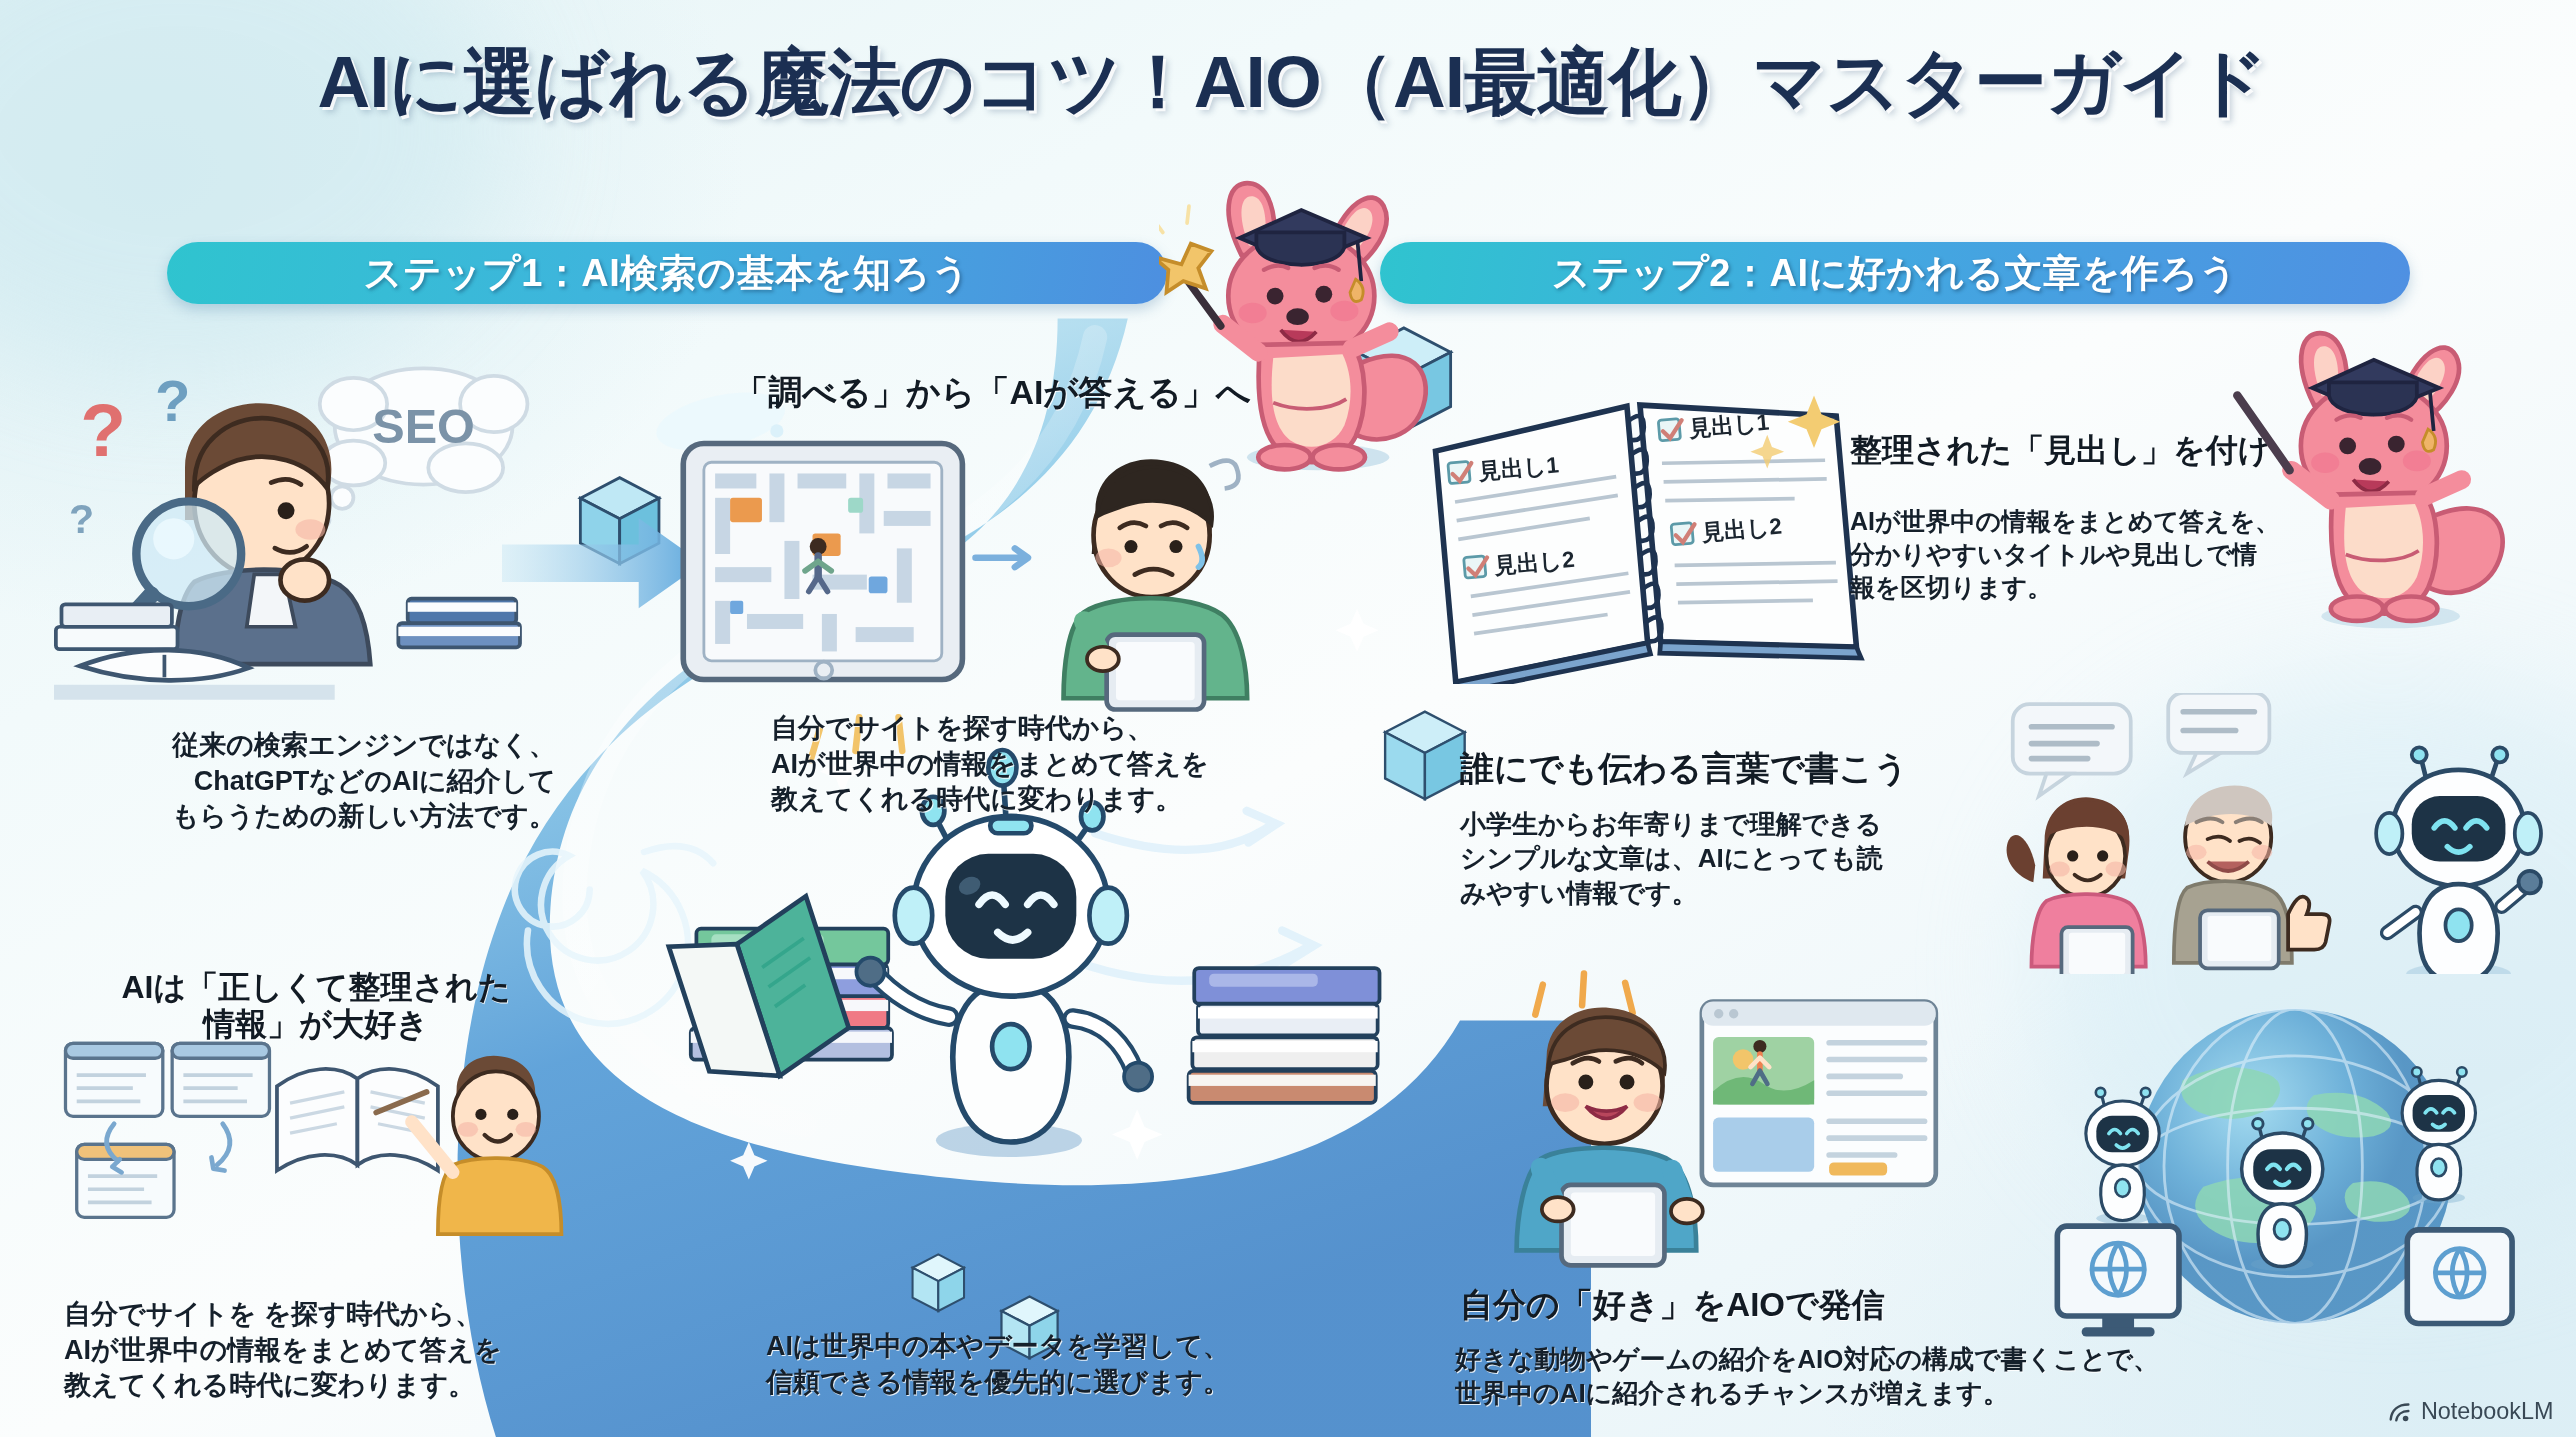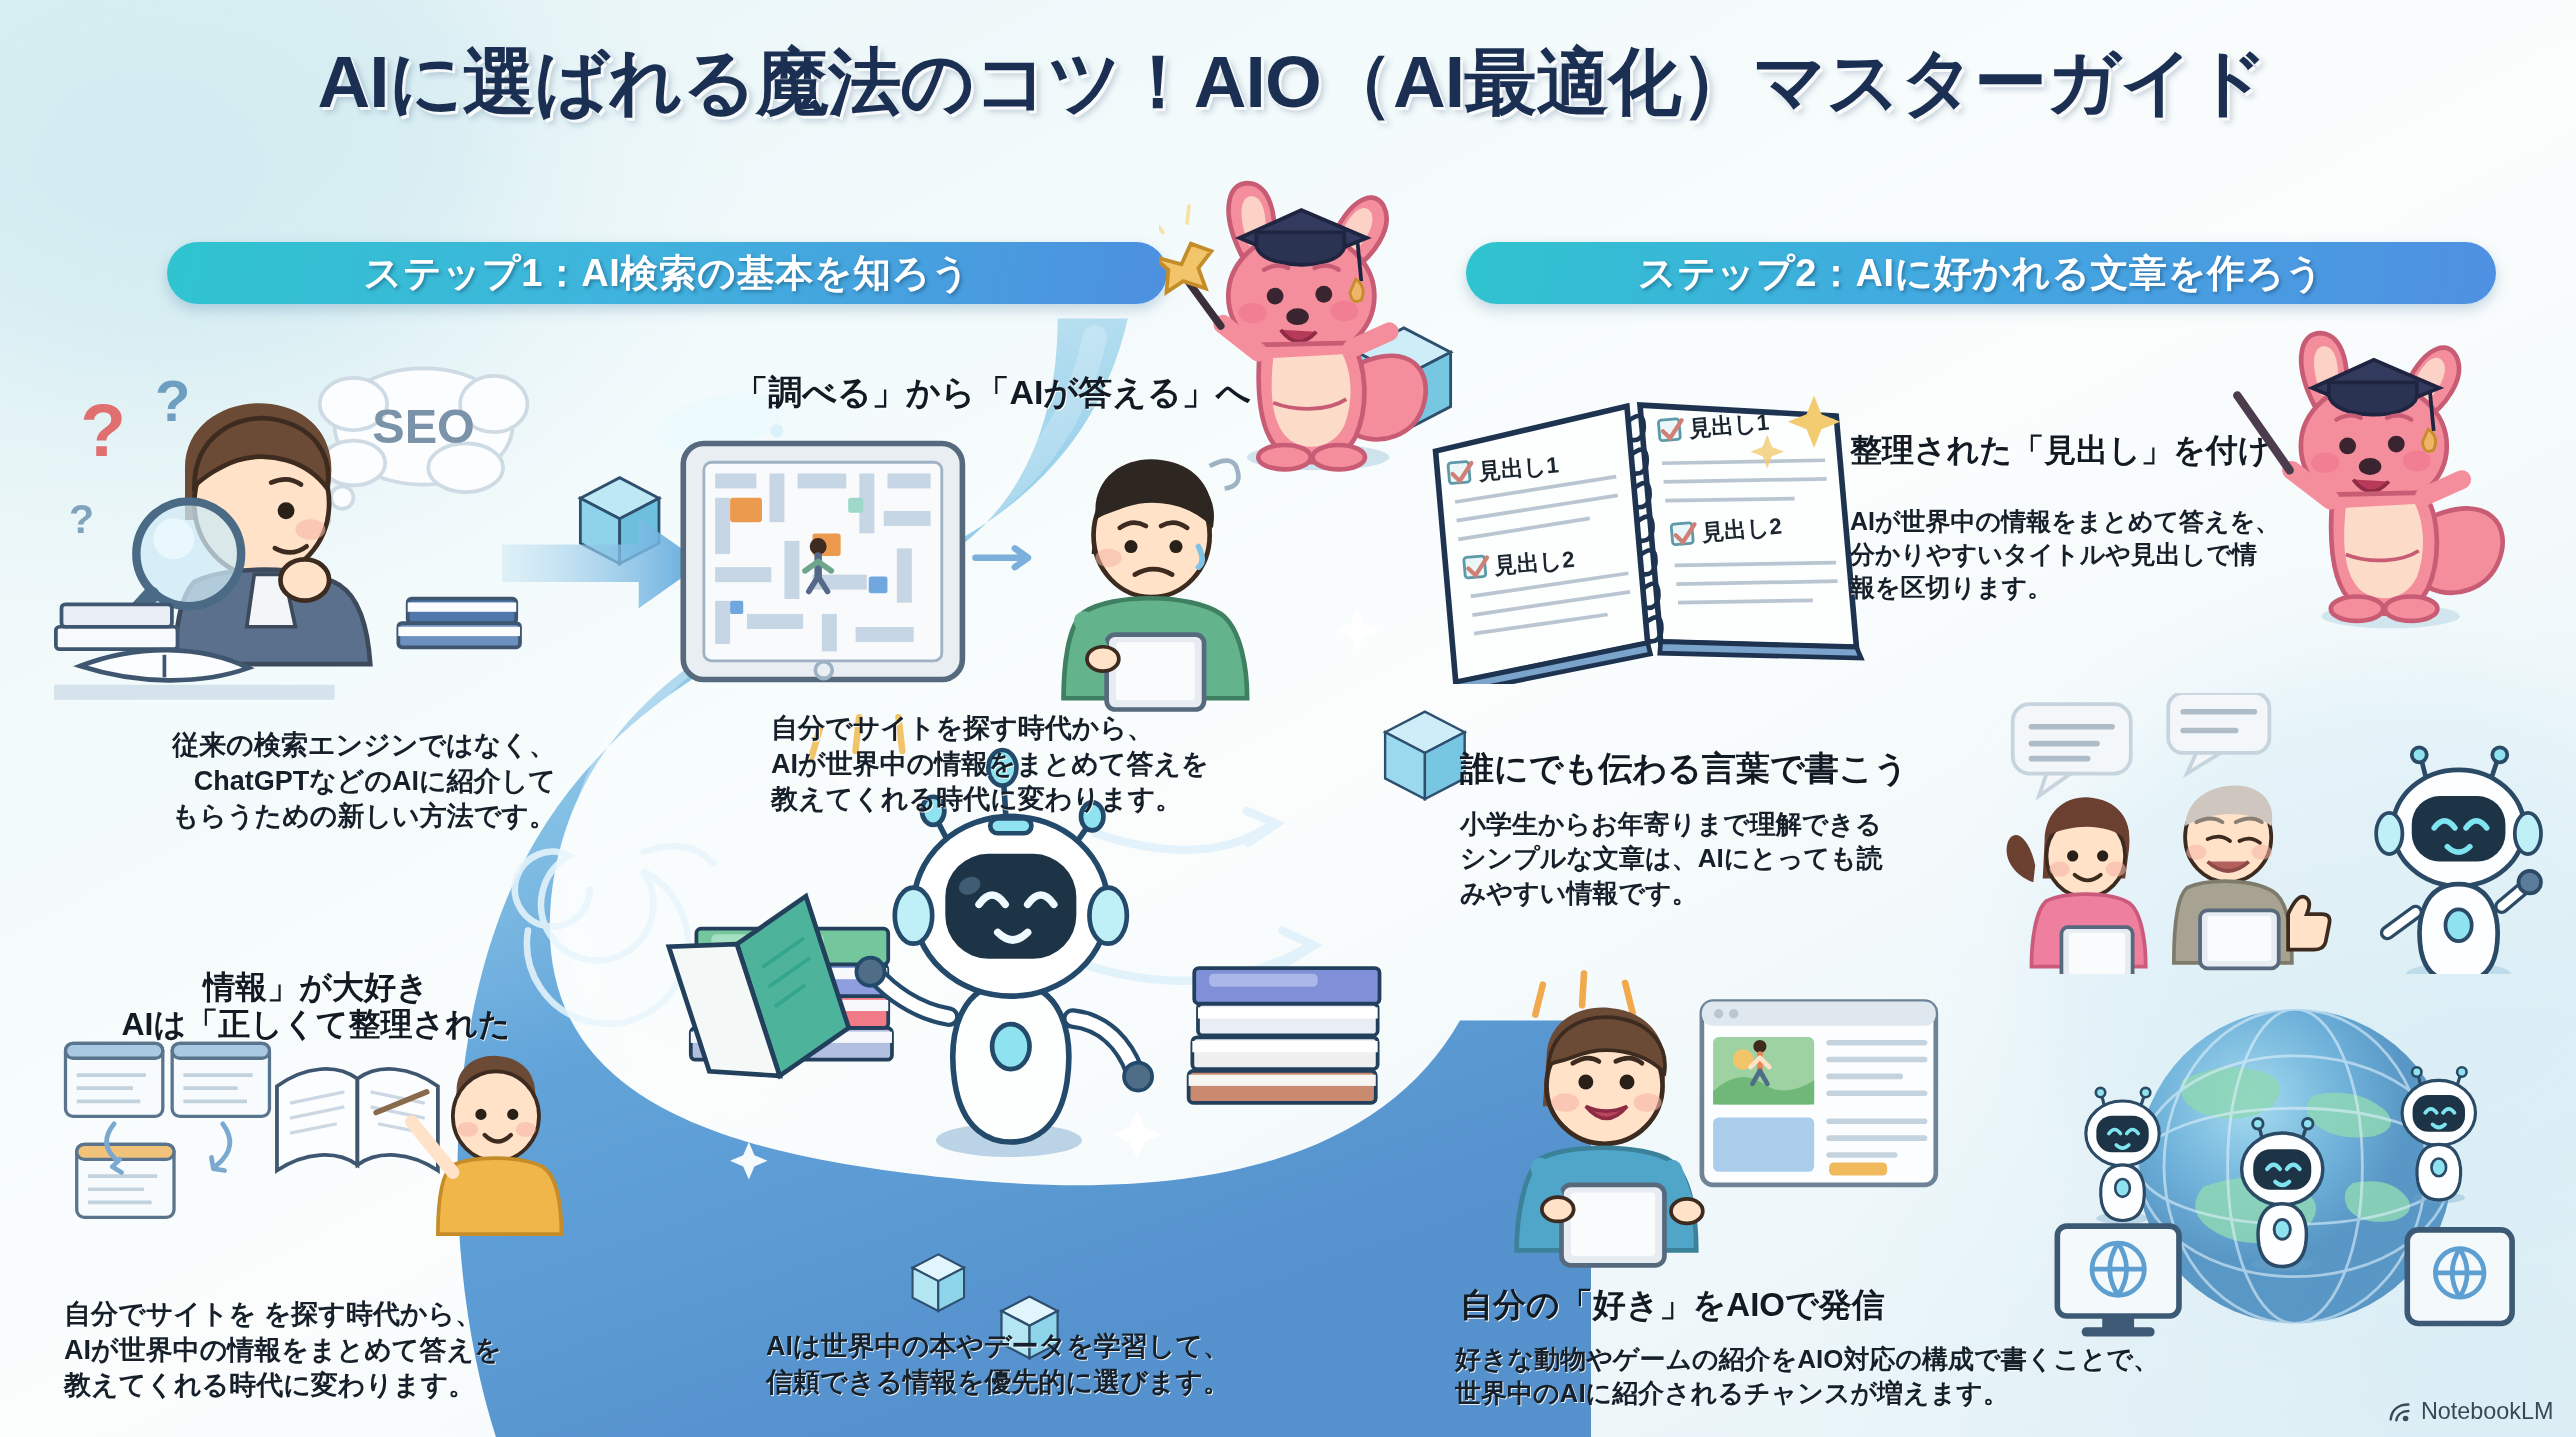--- a/index.html
+++ b/index.html
@@ -37,21 +37,21 @@
   .banner {
     position: absolute; height: 62px; border-radius: 34px;
     display: flex; align-items: center; justify-content: center;
     color: #ffffff; font-size: 38px; font-weight: bold;
     letter-spacing: 0.5px;
     text-shadow: 1.9px 1.9px 3.7px rgba(20,60,95,.45);
     box-shadow: 0 5.6px 13px rgba(60,120,160,.28);
   }
   #banner-1 { left: 167px; top: 242px; width: 1000px;
     background: linear-gradient(100deg, #2fc4cf 0%, #3fb4dd 45%, #4d8fe0 100%); }
-  #banner-2 { left: 1466px; top: 242px; width: 1030px;
+  #banner-2 { left: 1380px; top: 242px; width: 1030px;
     background: linear-gradient(100deg, #2fc4cf 0%, #41abe0 42%, #4f90e2 100%); text-align: right; }
 
   
   .h-sub {
     position: absolute; font-weight: bold; color: #121b24;
     text-shadow: 0.9px 0.9px 0 rgba(255,255,255,.9);
     line-height: 1.16;
   }
   .cap {
     position: absolute; font-weight: bold; color: #15202b;
@@ -298,22 +298,22 @@
       <rect x="378" y="270" width="116" height="26" rx="4" fill="#4f77ab"></rect>
       <rect x="378" y="274" width="116" height="10" fill="#fafcfe" stroke="none"></rect>
     </g>
 
     <path d="M28,342 C90,318 158,320 208,344 C158,362 90,362 28,342 Z" fill="#fcfdfe" stroke="#3e5670" stroke-width="5"></path>
     <path d="M118,330 L118,354" stroke="#3e5670" stroke-width="4"></path>
     <rect x="0" y="362" width="300" height="16" fill="#d5e3ec"></rect>
   </svg>
 
   <div class="h-sub" style="left:54px;top:969px;width:524px;font-size:32px;text-align:center;">
+    <div>AIは「正しくて整理された</div>
     <div>情報」が大好き</div>
-    <div>AIは「正しくて整理された</div>
   </div>
 
   <div class="cap" style="left:69px;top:728px;width:487px;font-size:27px;text-align:right;">
     <div>従来の検索エンジンではなく、</div>
     <div>ChatGPTなどのAIに紹介して</div>
     <div>もらうための新しい方法です。</div>
   </div>
 
   <svg class="ill" style="left:58px;top:1030px;width:524px;height:253px;" viewBox="0 0 560 270">
 

